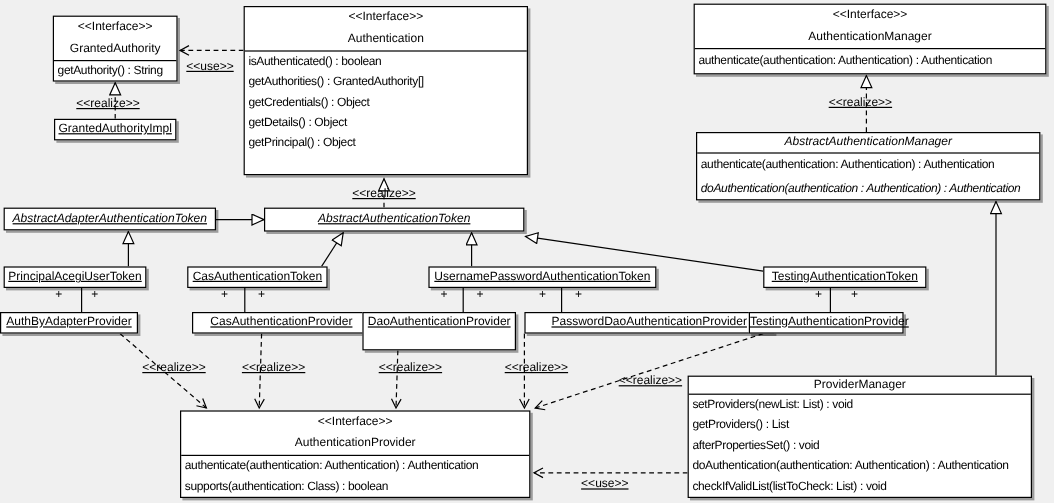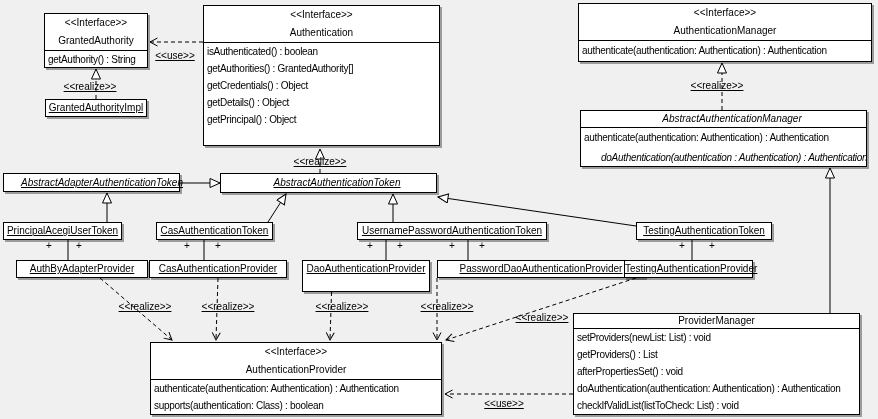--- a/index.html
+++ b/index.html
@@ -11,21 +11,21 @@
   }
   #edges{position:absolute;left:0;top:0;z-index:1;}
   .uml-box{
     position:absolute;background:#fff;border:1px solid #000;
     box-shadow:2px 2px 0 rgba(0,0,0,0.35);
     z-index:2;box-sizing:border-box;
   }
   .uml-box .hdr{text-align:center;}
   .stereo{font-size:10px;line-height:18px;white-space:nowrap;}
   .cname{font-size:10px;line-height:18px;white-space:nowrap;}
-  .abstract{font-style:italic;margin-left:17px;}
+  .abstract{font-style:italic;}
   .methods{border-top:1px solid #000;}
   .m{
     font-size:10px;letter-spacing:-0.3px;white-space:nowrap;
     padding-left:3px;line-height:17px;
   }
   .name-only{
     font-size:10px;text-align:center;line-height:16px;white-space:nowrap;text-decoration:underline;
   }
   .edge-label{
     position:absolute;font-size:10px;white-space:nowrap;
@@ -140,25 +140,25 @@
 </div>
 
 <div class="uml-box name-only" style="left:357px;top:222px;width:190px;height:18px">
   <span>UsernamePasswordAuthenticationToken</span>
 </div>
 
 <div class="uml-box name-only" style="left:636px;top:222px;width:136px;height:18px">
   <span>TestingAuthenticationToken</span>
 </div>
 
-<div class="uml-box name-only" style="left:16px;top:260px;width:132px;height:18px">
+<div class="uml-box name-only" style="left:0;top:260px;width:115px;height:18px">
   <span>AuthByAdapterProvider</span>
 </div>
 
-<div class="uml-box name-only" style="left:149px;top:260px;width:138px;height:18px">
+<div class="uml-box name-only" style="left:160px;top:260px;width:149px;height:18px">
   <span>CasAuthenticationProvider</span>
 </div>
 
 <div class="uml-box name-only" style="left:302px;top:260px;width:128px;height:32px">
   <span>DaoAuthenticationProvider</span>
 </div>
 
 <div class="uml-box name-only" style="left:437px;top:260px;width:208px;height:18px">
   <span>PasswordDaoAuthenticationProvider</span>
 </div>

